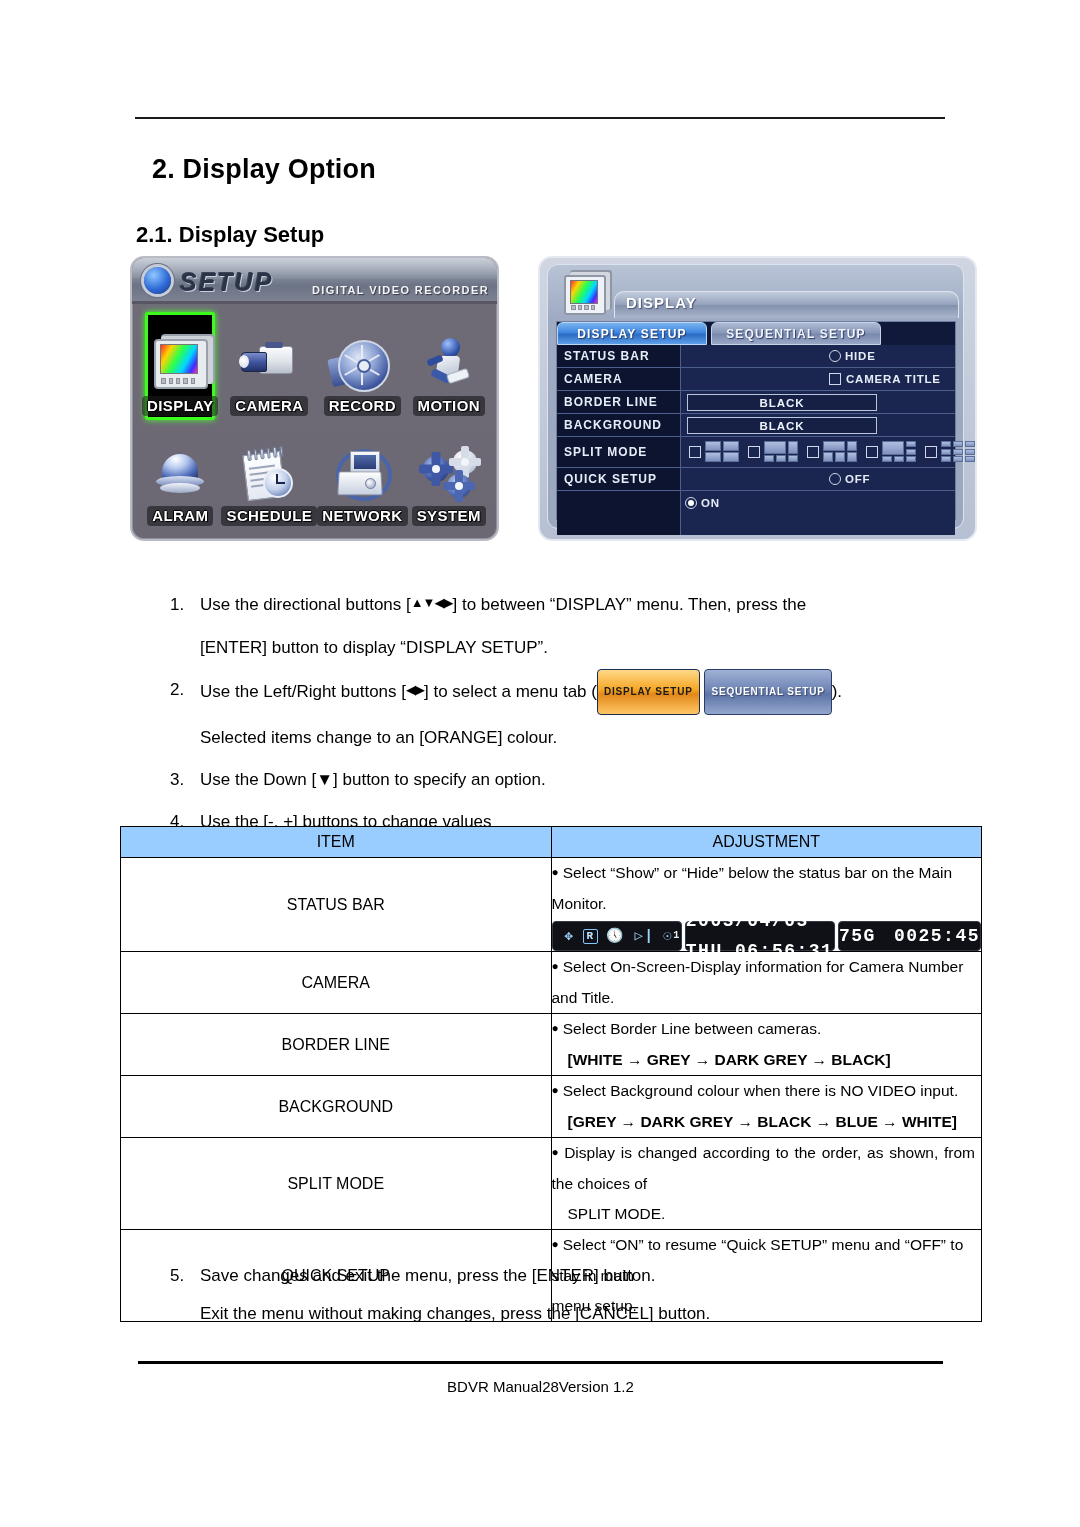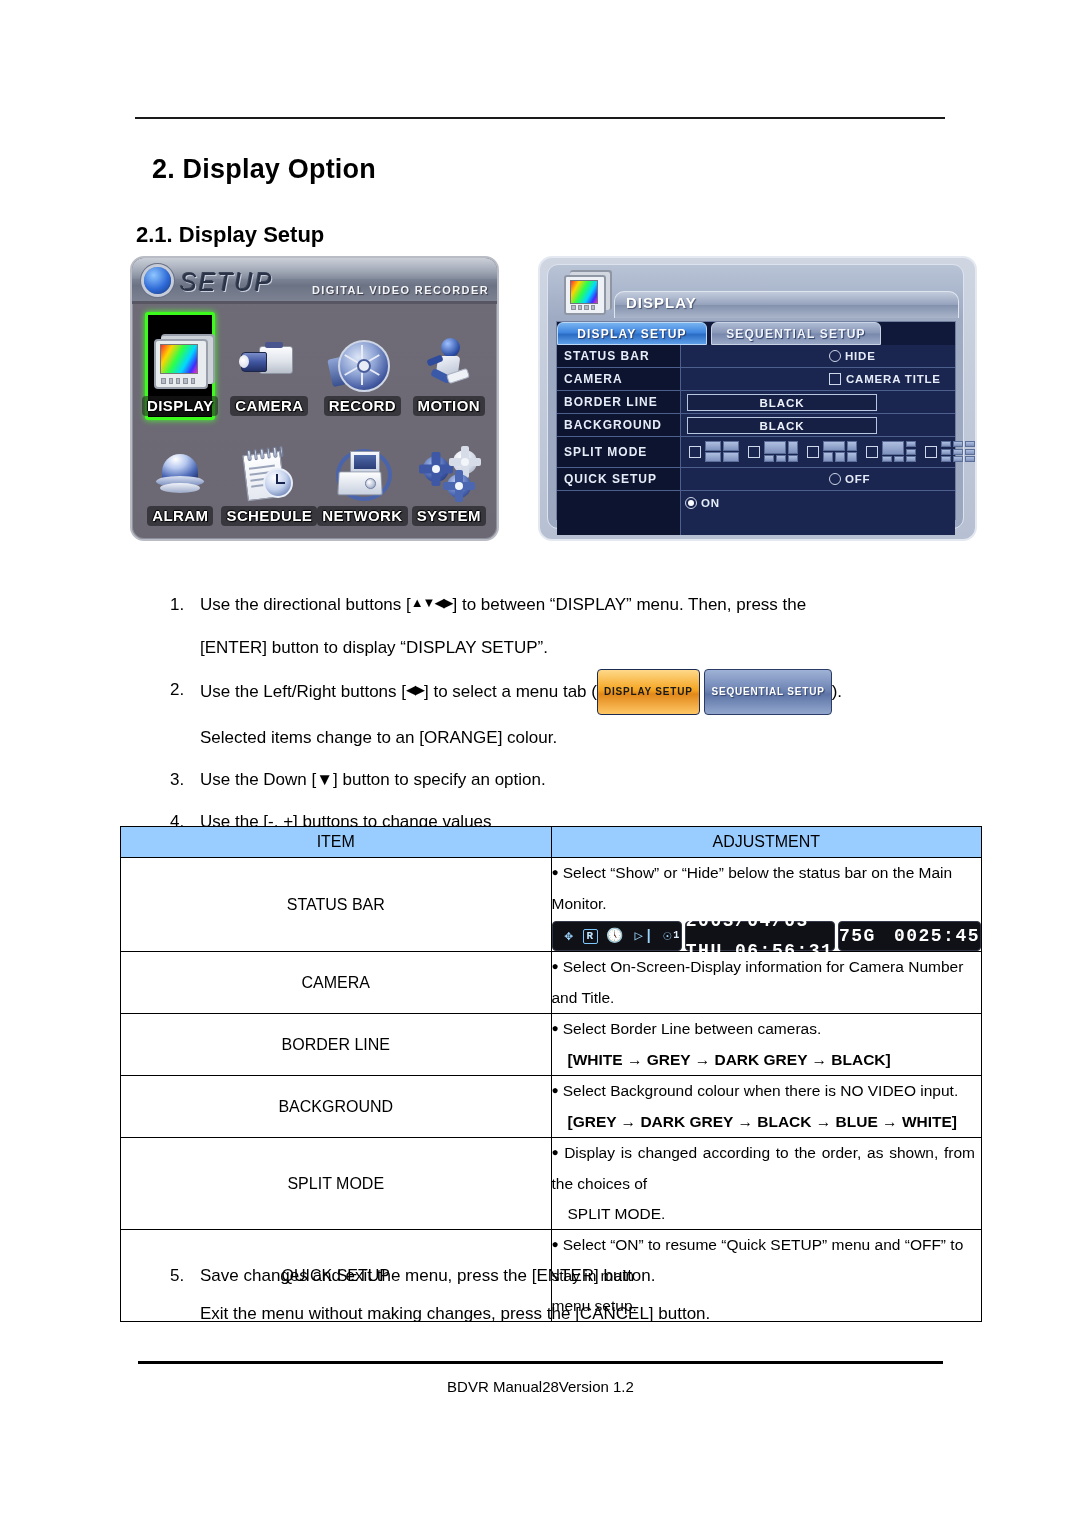--- a/index.html
+++ b/index.html
@@ -82,21 +82,21 @@
     left: 12px; top: 9px;
     width: 27px; height: 27px;
     border-radius: 50%;
     background: radial-gradient(circle at 36% 30%, #8fc7ff 0%, #2f6bd8 55%, #16357a 100%);
     box-shadow: 0 0 0 3px #c6ccd8, 0 0 0 4px #6a7184;
   }
   .setup-word {
     position: absolute;
     left: 48px; top: 10px;
     font-size: 25px;
-    font-weight: normal;
+    font-weight: bold;
     font-style: italic;
     letter-spacing: 2px;
     color: #2a3348;
     text-shadow: 1px 1px 0 #c9cfdb, -1px -1px 0 #3b4557;
   }
   .setup-dvr {
     position: absolute;
     right: 8px; top: 26px;
     font-size: 11px;
     font-weight: bold;

